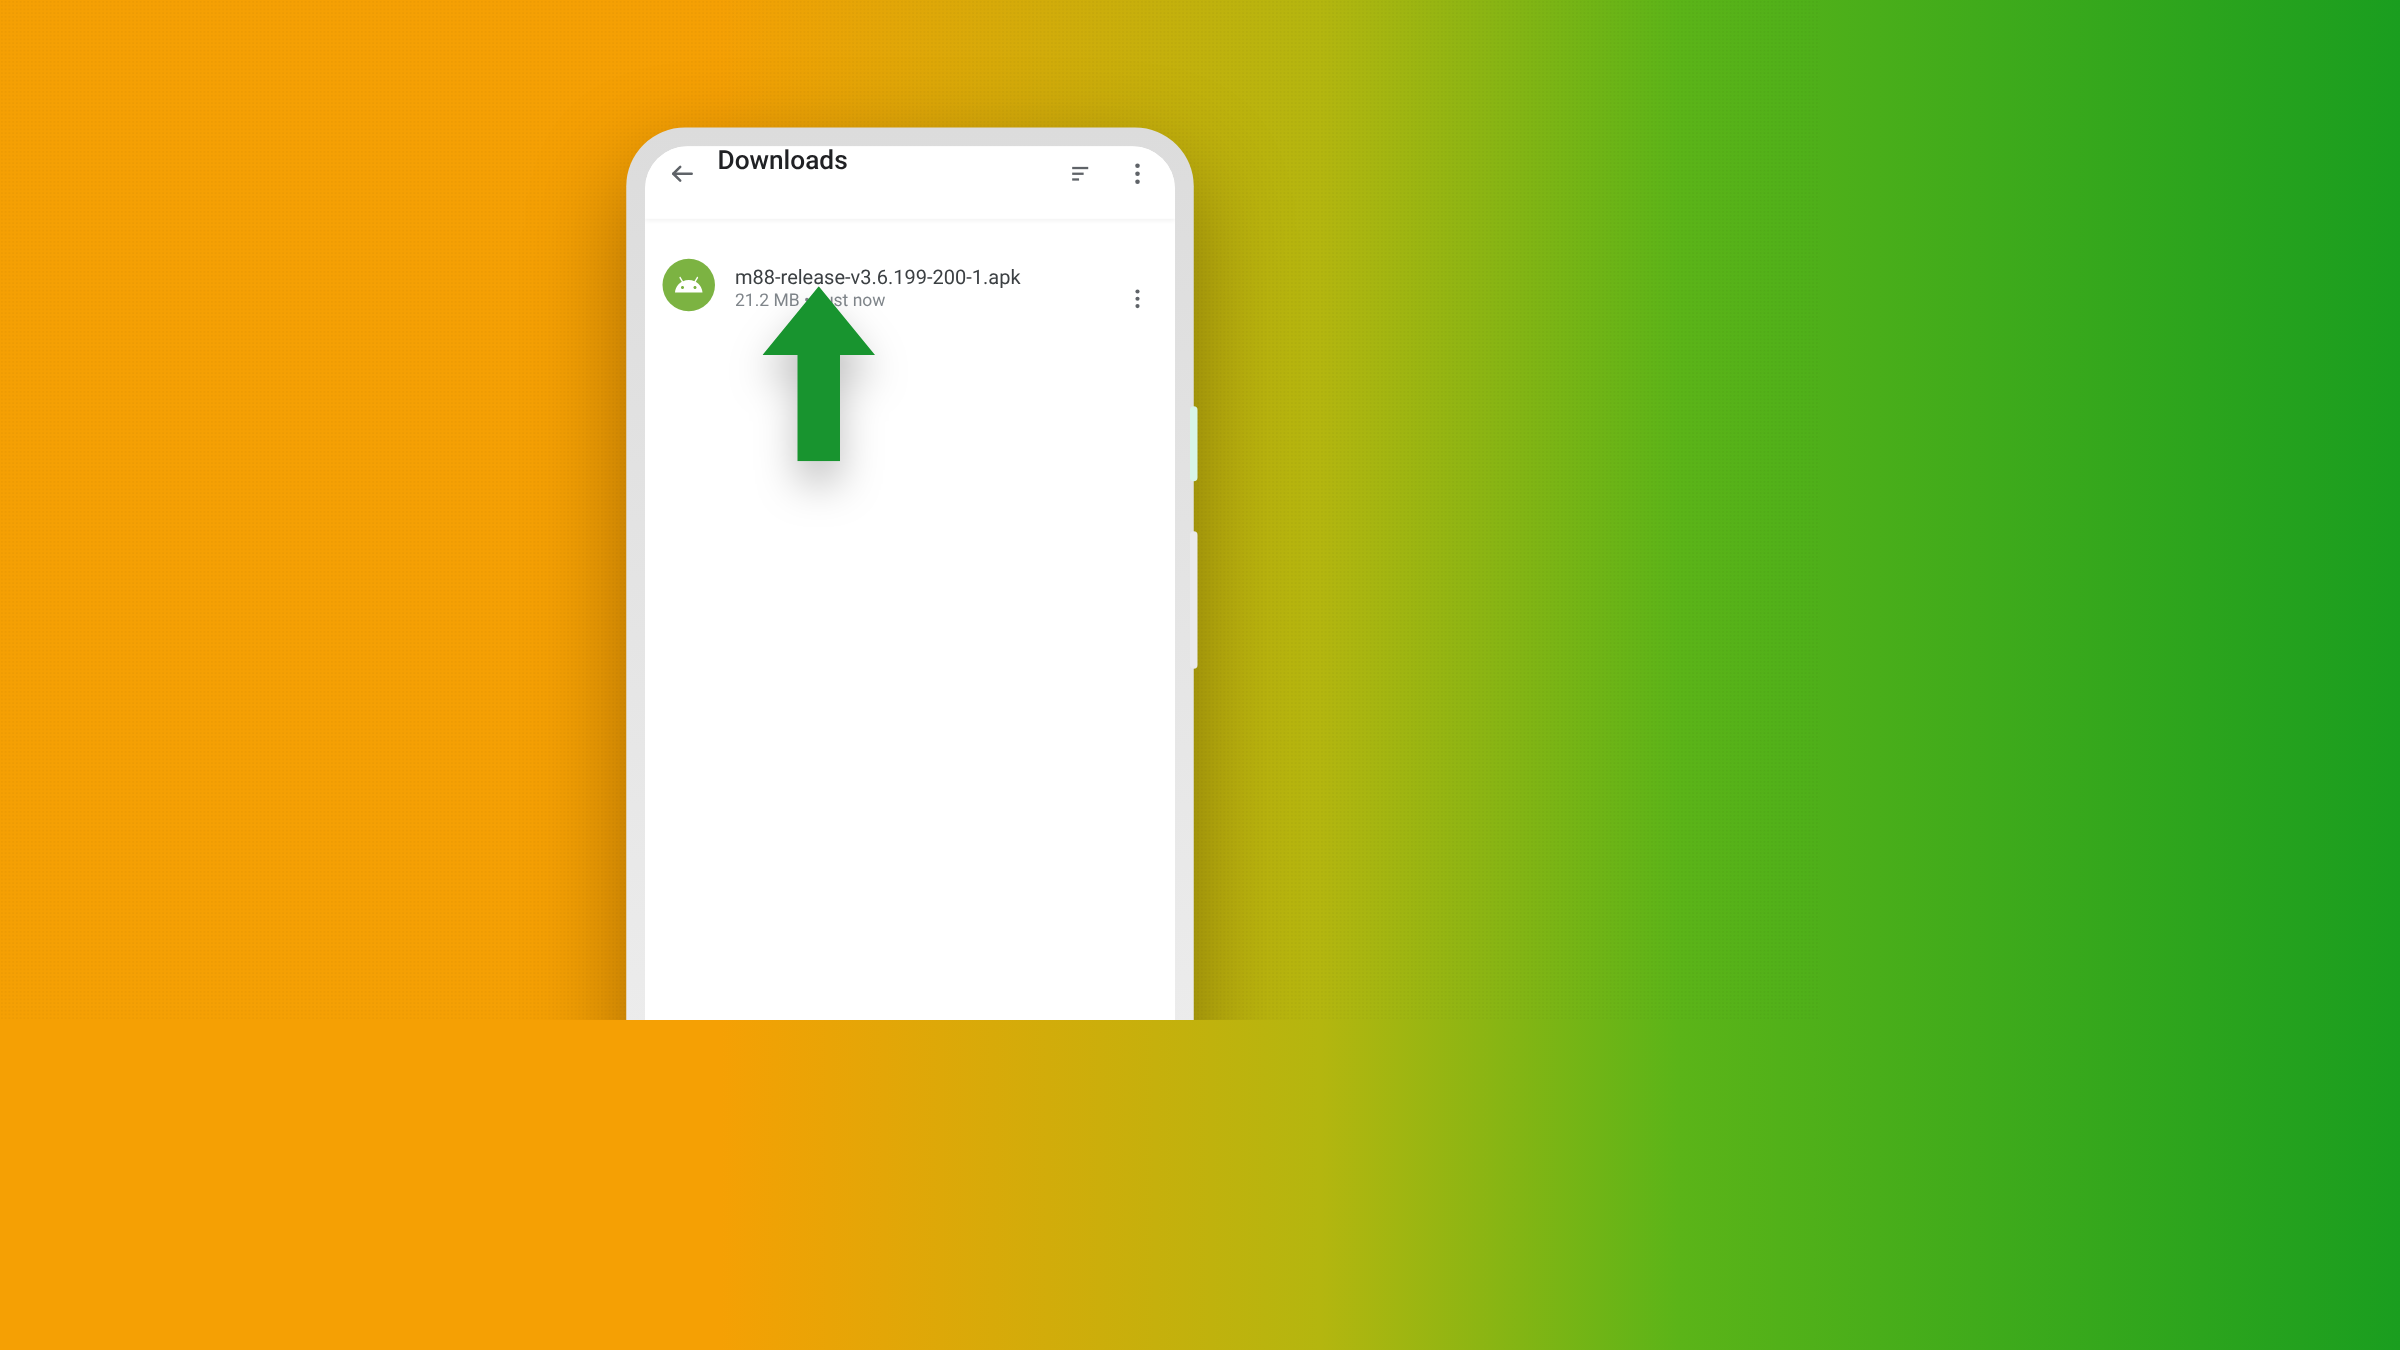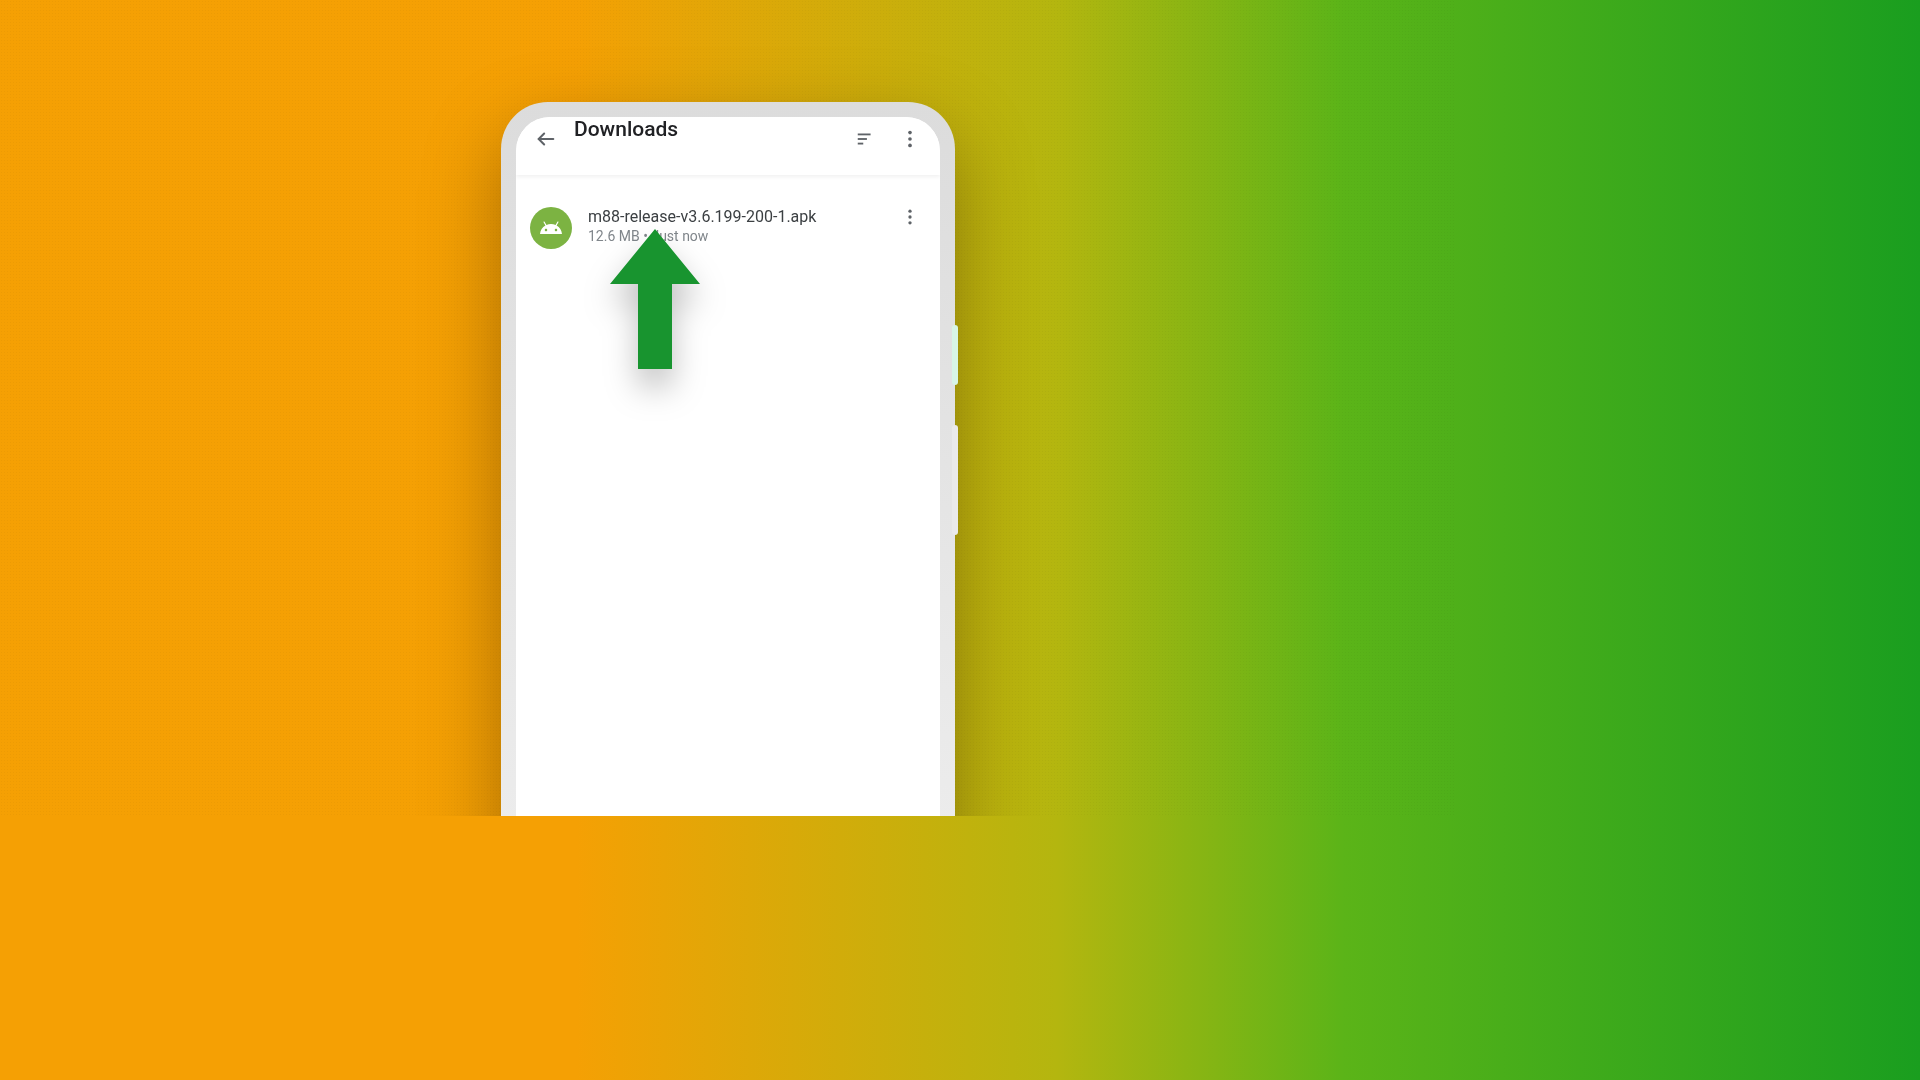--- a/index.html
+++ b/index.html
@@ -67,21 +67,21 @@
   .app-title {
     flex: 1;
     font-size: 21px;
     font-weight: 500;
     color: #202124;
     margin-left: 6px;
     font-family: "Google Sans", Roboto, Arial, sans-serif;
   }
   .file-row {
     display: flex;
-    align-items: flex-start;
+    align-items: flex-end;
     padding: 14px 12px 14px 14px;
     margin-top: 18px;
   }
   .apk-badge {
     width: 42px; height: 42px;
     border-radius: 50%;
     background: #7cb342;
     display: flex; align-items: center; justify-content: center;
     flex-shrink: 0;
   }
@@ -151,21 +151,21 @@
 
     <div class="file-row">
       <div class="apk-badge">
         <svg width="24" height="24" viewBox="0 0 24 24" fill="#fff">
           <path d="M17.6 9.48l1.84-3.18c.16-.28.06-.63-.22-.79-.28-.16-.63-.06-.79.22l-1.88 3.24C15.2 8.35 13.64 8 12 8s-3.2.35-4.55.97L5.57 5.73c-.16-.28-.51-.38-.79-.22-.28.16-.38.51-.22.79L6.4 9.48C3.3 11.25 1.28 14.44 1 18h22c-.28-3.56-2.3-6.75-5.4-8.52zM7 15.25c-.69 0-1.25-.56-1.25-1.25s.56-1.25 1.25-1.25 1.25.56 1.25 1.25-.56 1.25-1.25 1.25zm10 0c-.69 0-1.25-.56-1.25-1.25s.56-1.25 1.25-1.25 1.25.56 1.25 1.25-.56 1.25-1.25 1.25z"></path>
         </svg>
       </div>
       <div class="file-text">
         <div class="file-name">m88-release-v3.6.199-200-1.apk</div>
         <div class="file-meta">
-          <span>12.6 MB</span>
+          <span>21.2 MB</span>
           <span>•</span>
           <span>Just now</span>
         </div>
       </div>
       <div class="dots-vert">
         <svg width="20" height="20" viewBox="0 0 24 24" fill="#5f6368">
           <circle cx="12" cy="5" r="2"></circle>
             <circle cx="12" cy="12" r="2"></circle>
             <circle cx="12" cy="19" r="2"></circle>
         </svg>

